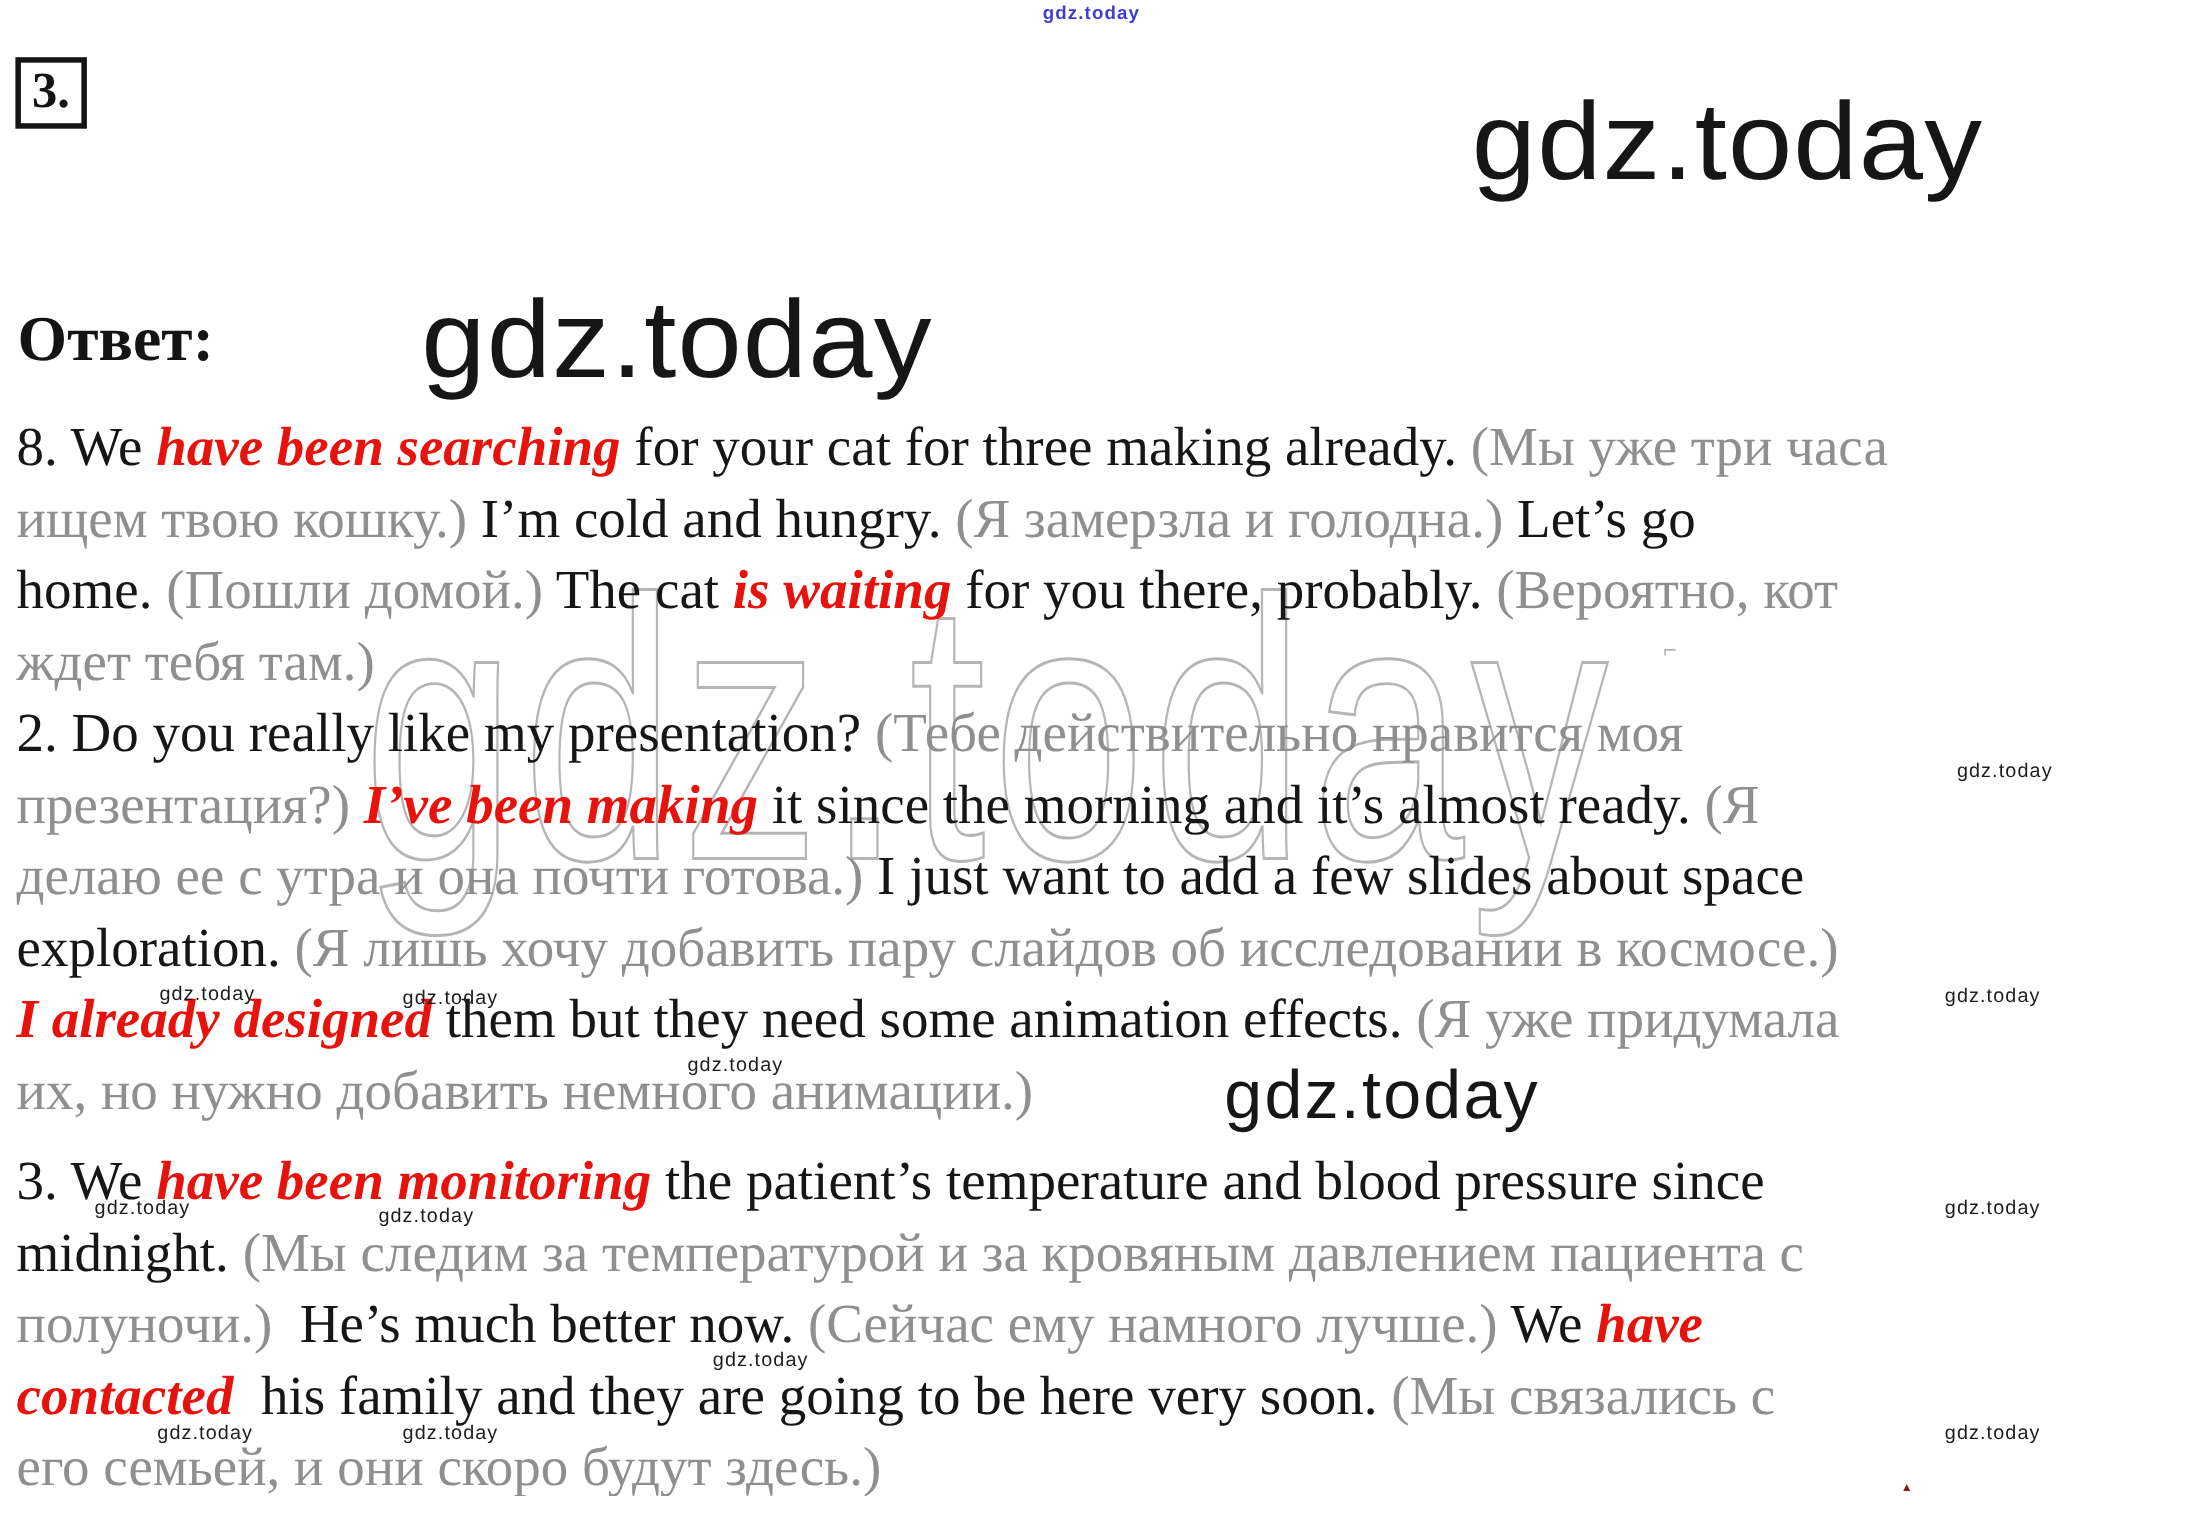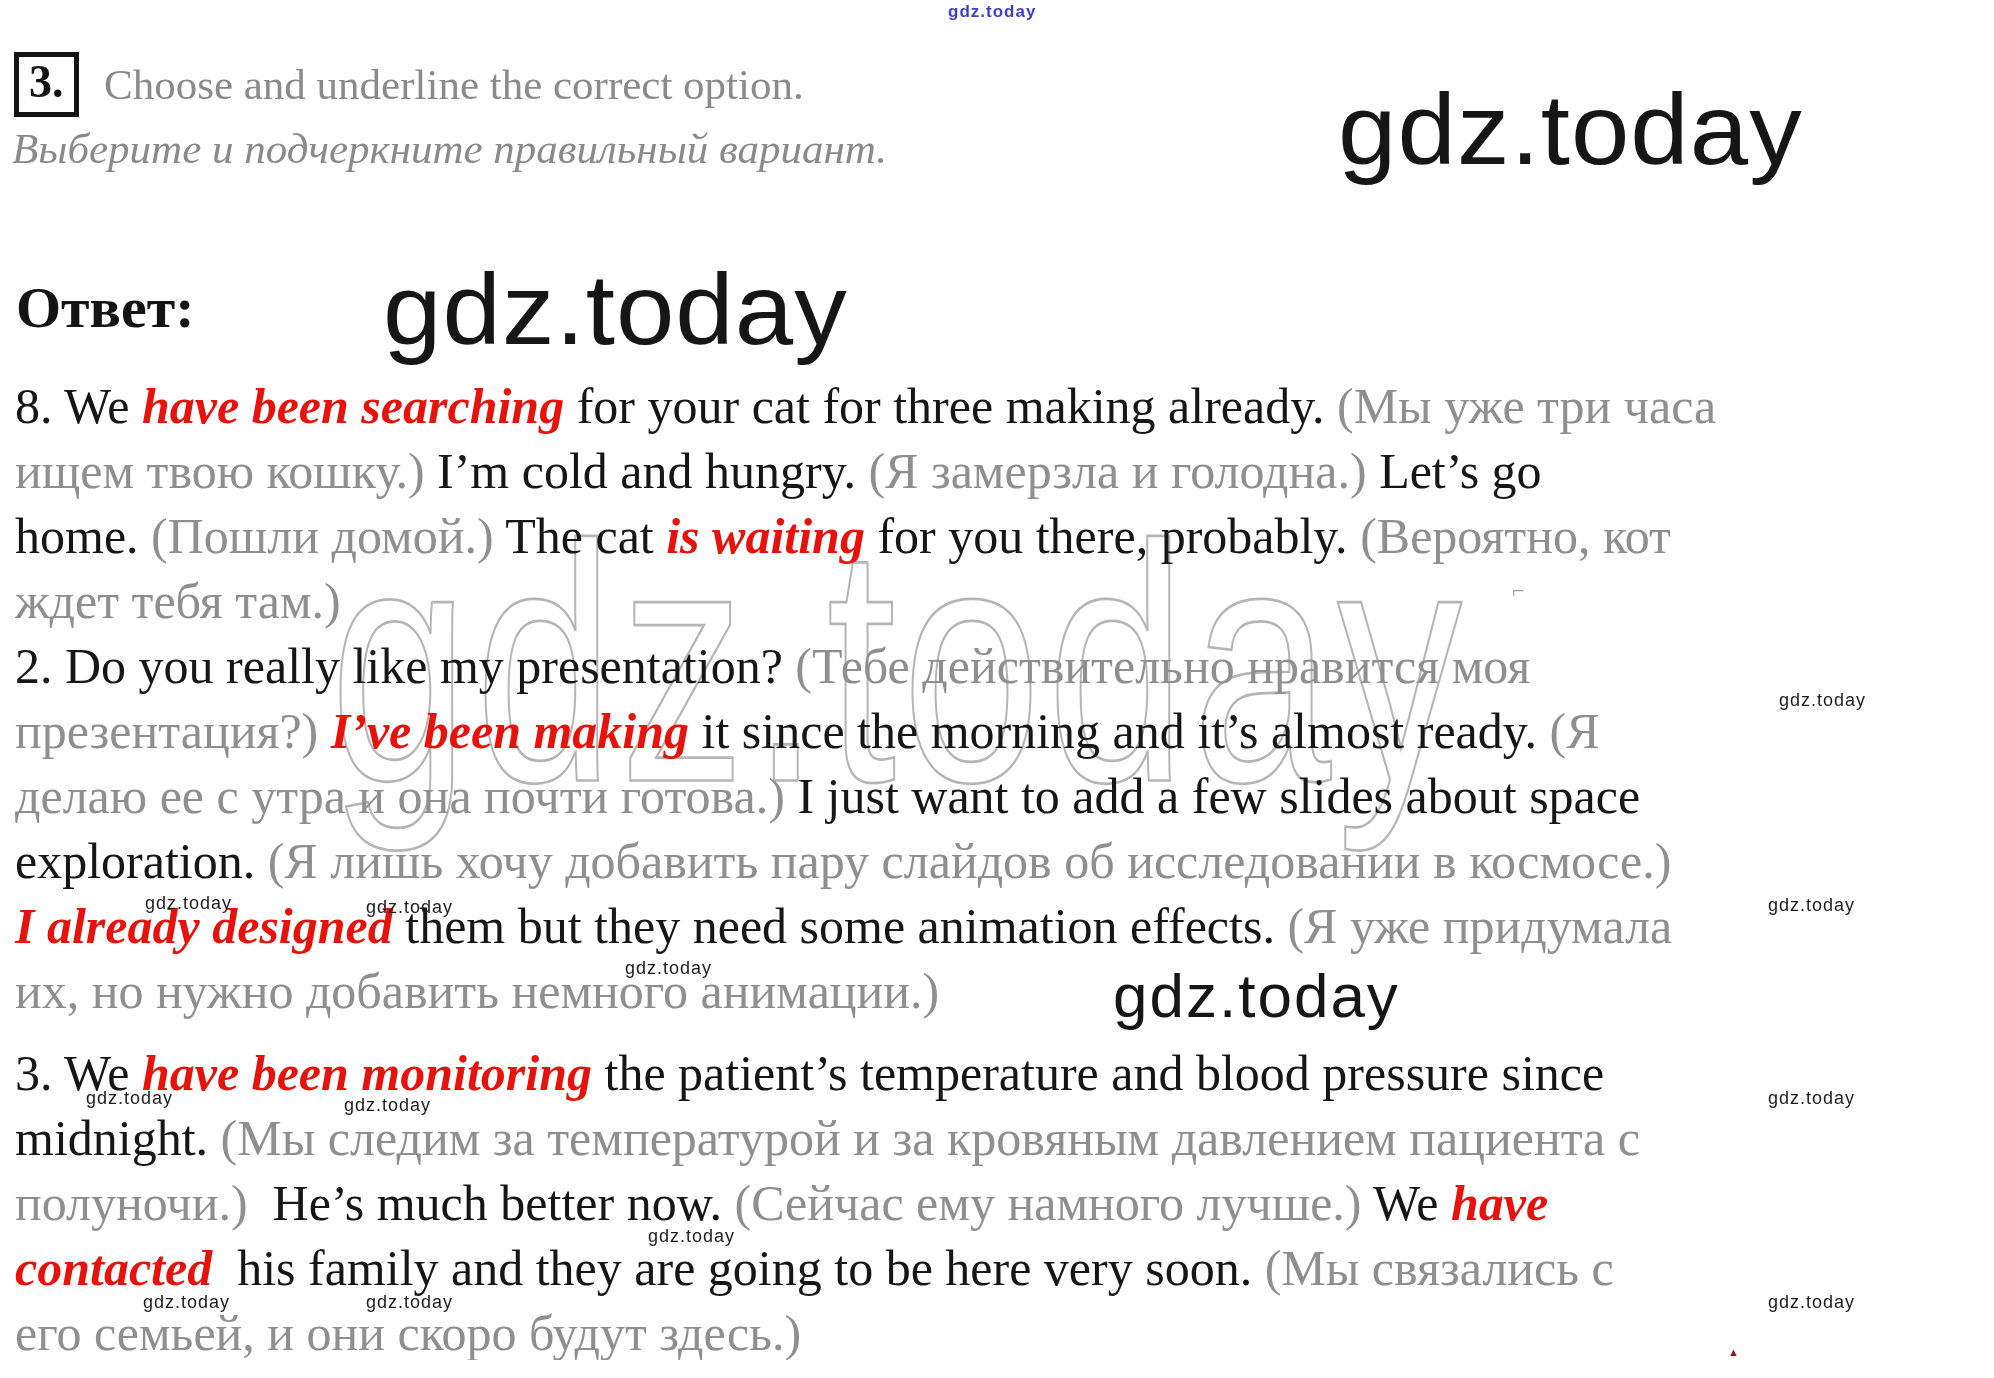--- a/index.html
+++ b/index.html
@@ -43,22 +43,20 @@
 
   <span class="wm wm-big" style="left:1338px;top:72px;">gdz.today</span>
 
   <span class="wm wm-big" style="left:383px;top:252px;">gdz.today</span>
 
   <span class="wm wm-med" style="left:1113px;top:960px;">gdz.today</span>
 
   <span class="wm-overlay">gdz.today</span>
 
   <div class="num-box">3.</div>
-  <div class="task-en">Choose and underline the correct option.</div>
-  <div class="task-ru">Выберите и подчеркните правильный вариант.</div>
   <div class="answer-label">Ответ:</div>
 
   <div id="lines">
       <div class="line" style="top: 376px;"><span class="seg-b">8. We </span><span class="seg-r">have been searching</span><span class="seg-b"> for your cat for three making already. </span><span class="seg-g">(Мы уже три часа</span></div>
       <div class="line" style="top: 441px;"><span class="seg-g">ищем твою кошку.) </span><span class="seg-b">I’m cold and hungry. </span><span class="seg-g">(Я замерзла и голодна.) </span><span class="seg-b">Let’s go</span></div>
       <div class="line" style="top: 506px;"><span class="seg-b">home. </span><span class="seg-g">(Пошли домой.) </span><span class="seg-b">The cat </span><span class="seg-r">is waiting</span><span class="seg-b"> for you there, probably. </span><span class="seg-g">(Вероятно, кот</span></div>
       <div class="line" style="top: 571px;"><span class="seg-g">ждет тебя там.)</span></div>
       <div class="line" style="top: 636px;"><span class="seg-b">2. Do you really like my presentation? </span><span class="seg-g">(Тебе действительно нравится моя</span></div>
       <div class="line" style="top: 701px;"><span class="seg-g">презентация?) </span><span class="seg-r">I’ve been making</span><span class="seg-b"> it since the morning and it’s almost ready. </span><span class="seg-g">(Я</span></div>
       <div class="line" style="top: 766px;"><span class="seg-g">делаю ее с утра и она почти готова.) </span><span class="seg-b">I just want to add a few slides about space</span></div>

